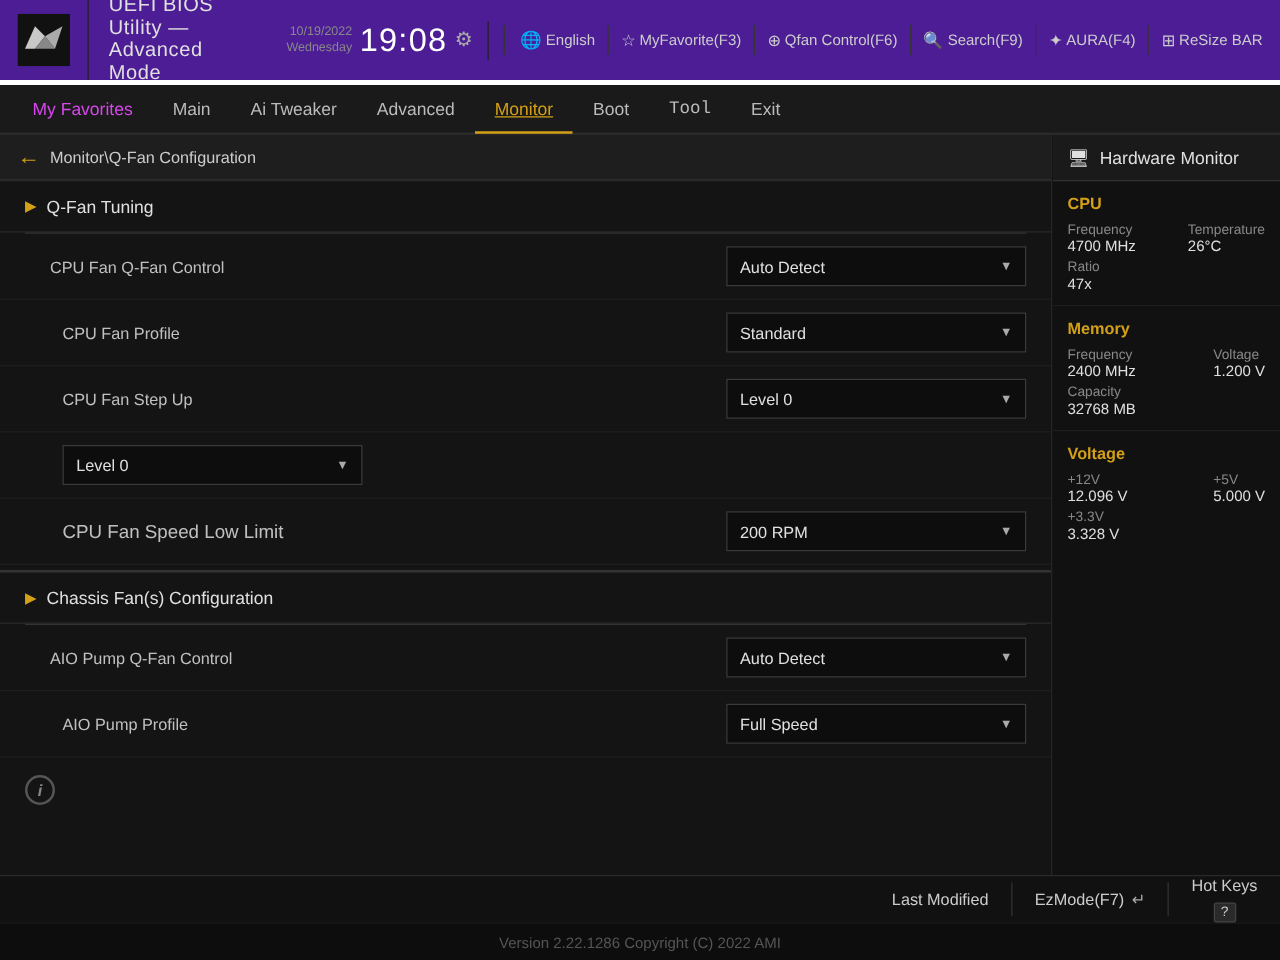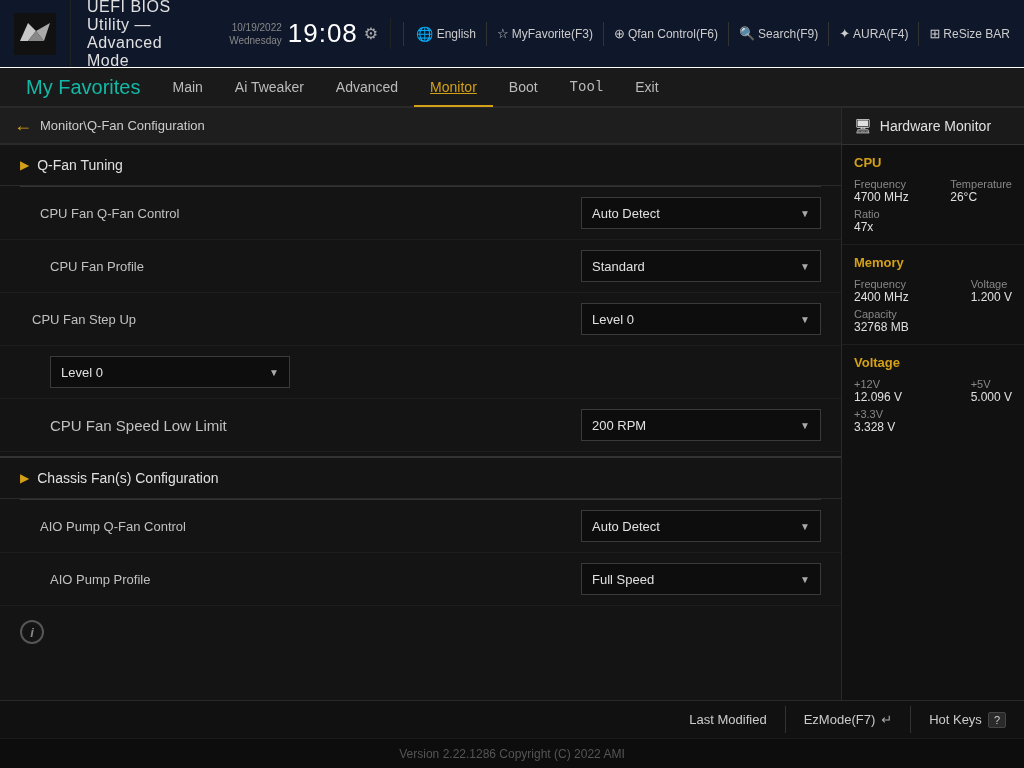--- a/index.html
+++ b/index.html
@@ -9,21 +9,21 @@
       background: #0d0d0d;
       color: #c8c8c8;
       font-family: 'Segoe UI', Arial, sans-serif;
       font-size: 13px;
       overflow: hidden;
     }
   </style>
 </head>
 <body>
 
-<div style="background:#0f172a; display:flex; align-items:center; height:68px; border-bottom:1px solid #ffffff;">
+<div style="background:#4c1d95; display:flex; align-items:center; height:68px; border-bottom:4px solid #ffffff;">
 
   <div style="display:flex; align-items:center; padding:0 14px; height:100%; border-right:1px solid #222;">
     <svg width="42" height="42" viewBox="0 0 42 42">
       <rect width="42" height="42" fill="#111"></rect>
 
       <polygon points="6,28 14,10 22,18 14,28" fill="#c8c8c8"></polygon>
       <polygon points="14,28 22,18 30,28" fill="#888"></polygon>
       <polygon points="22,18 30,28 36,10" fill="#aaa"></polygon>
     </svg>
   </div>
@@ -80,21 +80,21 @@
     <div style="width:1px; height:24px; background:#333; margin:0 2px;"></div>
 
     <div style="display:flex; align-items:center; gap:3px; color:#ccc; font-size:12px; cursor:pointer; padding:3px 6px;">
       <span style="font-size:13px;">⊞</span>
       <span>ReSize BAR</span>
     </div>
   </div>
 </div>
 
 <div style="background:#1a1a1a; display:flex; align-items:center; height:40px; border-bottom:2px solid #2a2a2a; padding:0 10px; gap:0;">
-  <div style="padding:10px 16px; color:#14b8a6; cursor:pointer; font-size:20px; height:100%; display:flex; align-items:center;">
+  <div style="padding:10px 16px; color:#d946ef; cursor:pointer; font-size:14px; height:100%; display:flex; align-items:center;">
     <span>My Favorites</span>
   </div>
   <div style="padding:10px 16px; color:#bbb; cursor:pointer; font-size:14px; height:100%; display:flex; align-items:center;">
     <span>Main</span>
   </div>
   <div style="padding:10px 16px; color:#bbb; cursor:pointer; font-size:14px; height:100%; display:flex; align-items:center;">
     <span>Ai Tweaker</span>
   </div>
   <div style="padding:10px 16px; color:#bbb; cursor:pointer; font-size:14px; height:100%; display:flex; align-items:center;">
     <span>Advanced</span>
@@ -140,21 +140,21 @@
     </div>
 
     <div style="display:flex; align-items:center; padding:10px 20px 10px 50px; border-bottom:1px solid #1e1e1e; min-height:44px;">
       <div style="flex:1; color:#c0c0c0; font-size:13px;">CPU Fan Profile</div>
       <div style="width:240px; background:#0d0d0d; border:1px solid #3a3a3a; color:#e0e0e0; padding:6px 10px; font-size:13px; display:flex; align-items:center; justify-content:space-between; cursor:pointer; min-height:32px;">
         <span>Standard</span>
         <span style="color:#aaa; font-size:10px;">▼</span>
       </div>
     </div>
 
-    <div style="display:flex; align-items:center; padding:10px 20px 10px 32px; border-bottom:1px solid #1e1e1e; min-height:44px;">
+    <div style="display:flex; align-items:center; padding:10px 20px 10px 50px; border-bottom:1px solid #1e1e1e; min-height:44px;">
       <div style="flex:1; color:#c0c0c0; font-size:13px;">CPU Fan Step Up</div>
       <div style="width:240px; background:#0d0d0d; border:1px solid #3a3a3a; color:#e0e0e0; padding:6px 10px; font-size:13px; display:flex; align-items:center; justify-content:space-between; cursor:pointer; min-height:32px;">
         <span>Level 0</span>
         <span style="color:#aaa; font-size:10px;">▼</span>
       </div>
     </div>
 
     <div style="display:flex; align-items:center; padding:10px 20px 10px 50px; border-bottom:1px solid #1e1e1e; min-height:44px;">
       <div style="width:240px; background:#0d0d0d; border:1px solid #3a3a3a; color:#e0e0e0; padding:6px 10px; font-size:13px; display:flex; align-items:center; justify-content:space-between; cursor:pointer; min-height:32px;">
         <span>Level 0</span>
@@ -271,21 +271,21 @@
 </div>
 
 <div style="display:flex; align-items:center; justify-content:flex-end; background:#111; height:38px; border-top:1px solid #2a2a2a;">
   <div style="display:flex; align-items:center; gap:6px; padding:6px 18px; color:#ccc; font-size:13px; cursor:pointer; border-right:1px solid #333;">
     <span>Last Modified</span>
   </div>
   <div style="display:flex; align-items:center; gap:6px; padding:6px 18px; color:#ccc; font-size:13px; cursor:pointer; border-right:1px solid #333;">
     <span>EzMode(F7)</span>
     <span style="color:#aaa;">↵</span>
   </div>
-  <div style="display:flex; align-items:center; gap:6px; padding:6px 18px; color:#ccc; font-size:13px; cursor:pointer;">
+  <div style="display:flex; align-items:center; gap:6px; padding:6px 18px; color:#ccc; font-size:13px; cursor:pointer;flex-direction:column;">
     <span>Hot Keys</span>
     <span style="background:#2a2a2a; border:1px solid #444; color:#ccc; padding:1px 5px; font-size:11px; border-radius:2px;">?</span>
   </div>
 </div>
 
 <div style="background:#0d0d0d; text-align:center; height:30px; display:flex; align-items:center; justify-content:center; border-top:1px solid #1a1a1a;">
   <span style="color:#555; font-size:12px;">Version 2.22.1286 Copyright (C) 2022 AMI</span>
 </div>
 
 </body></html>

